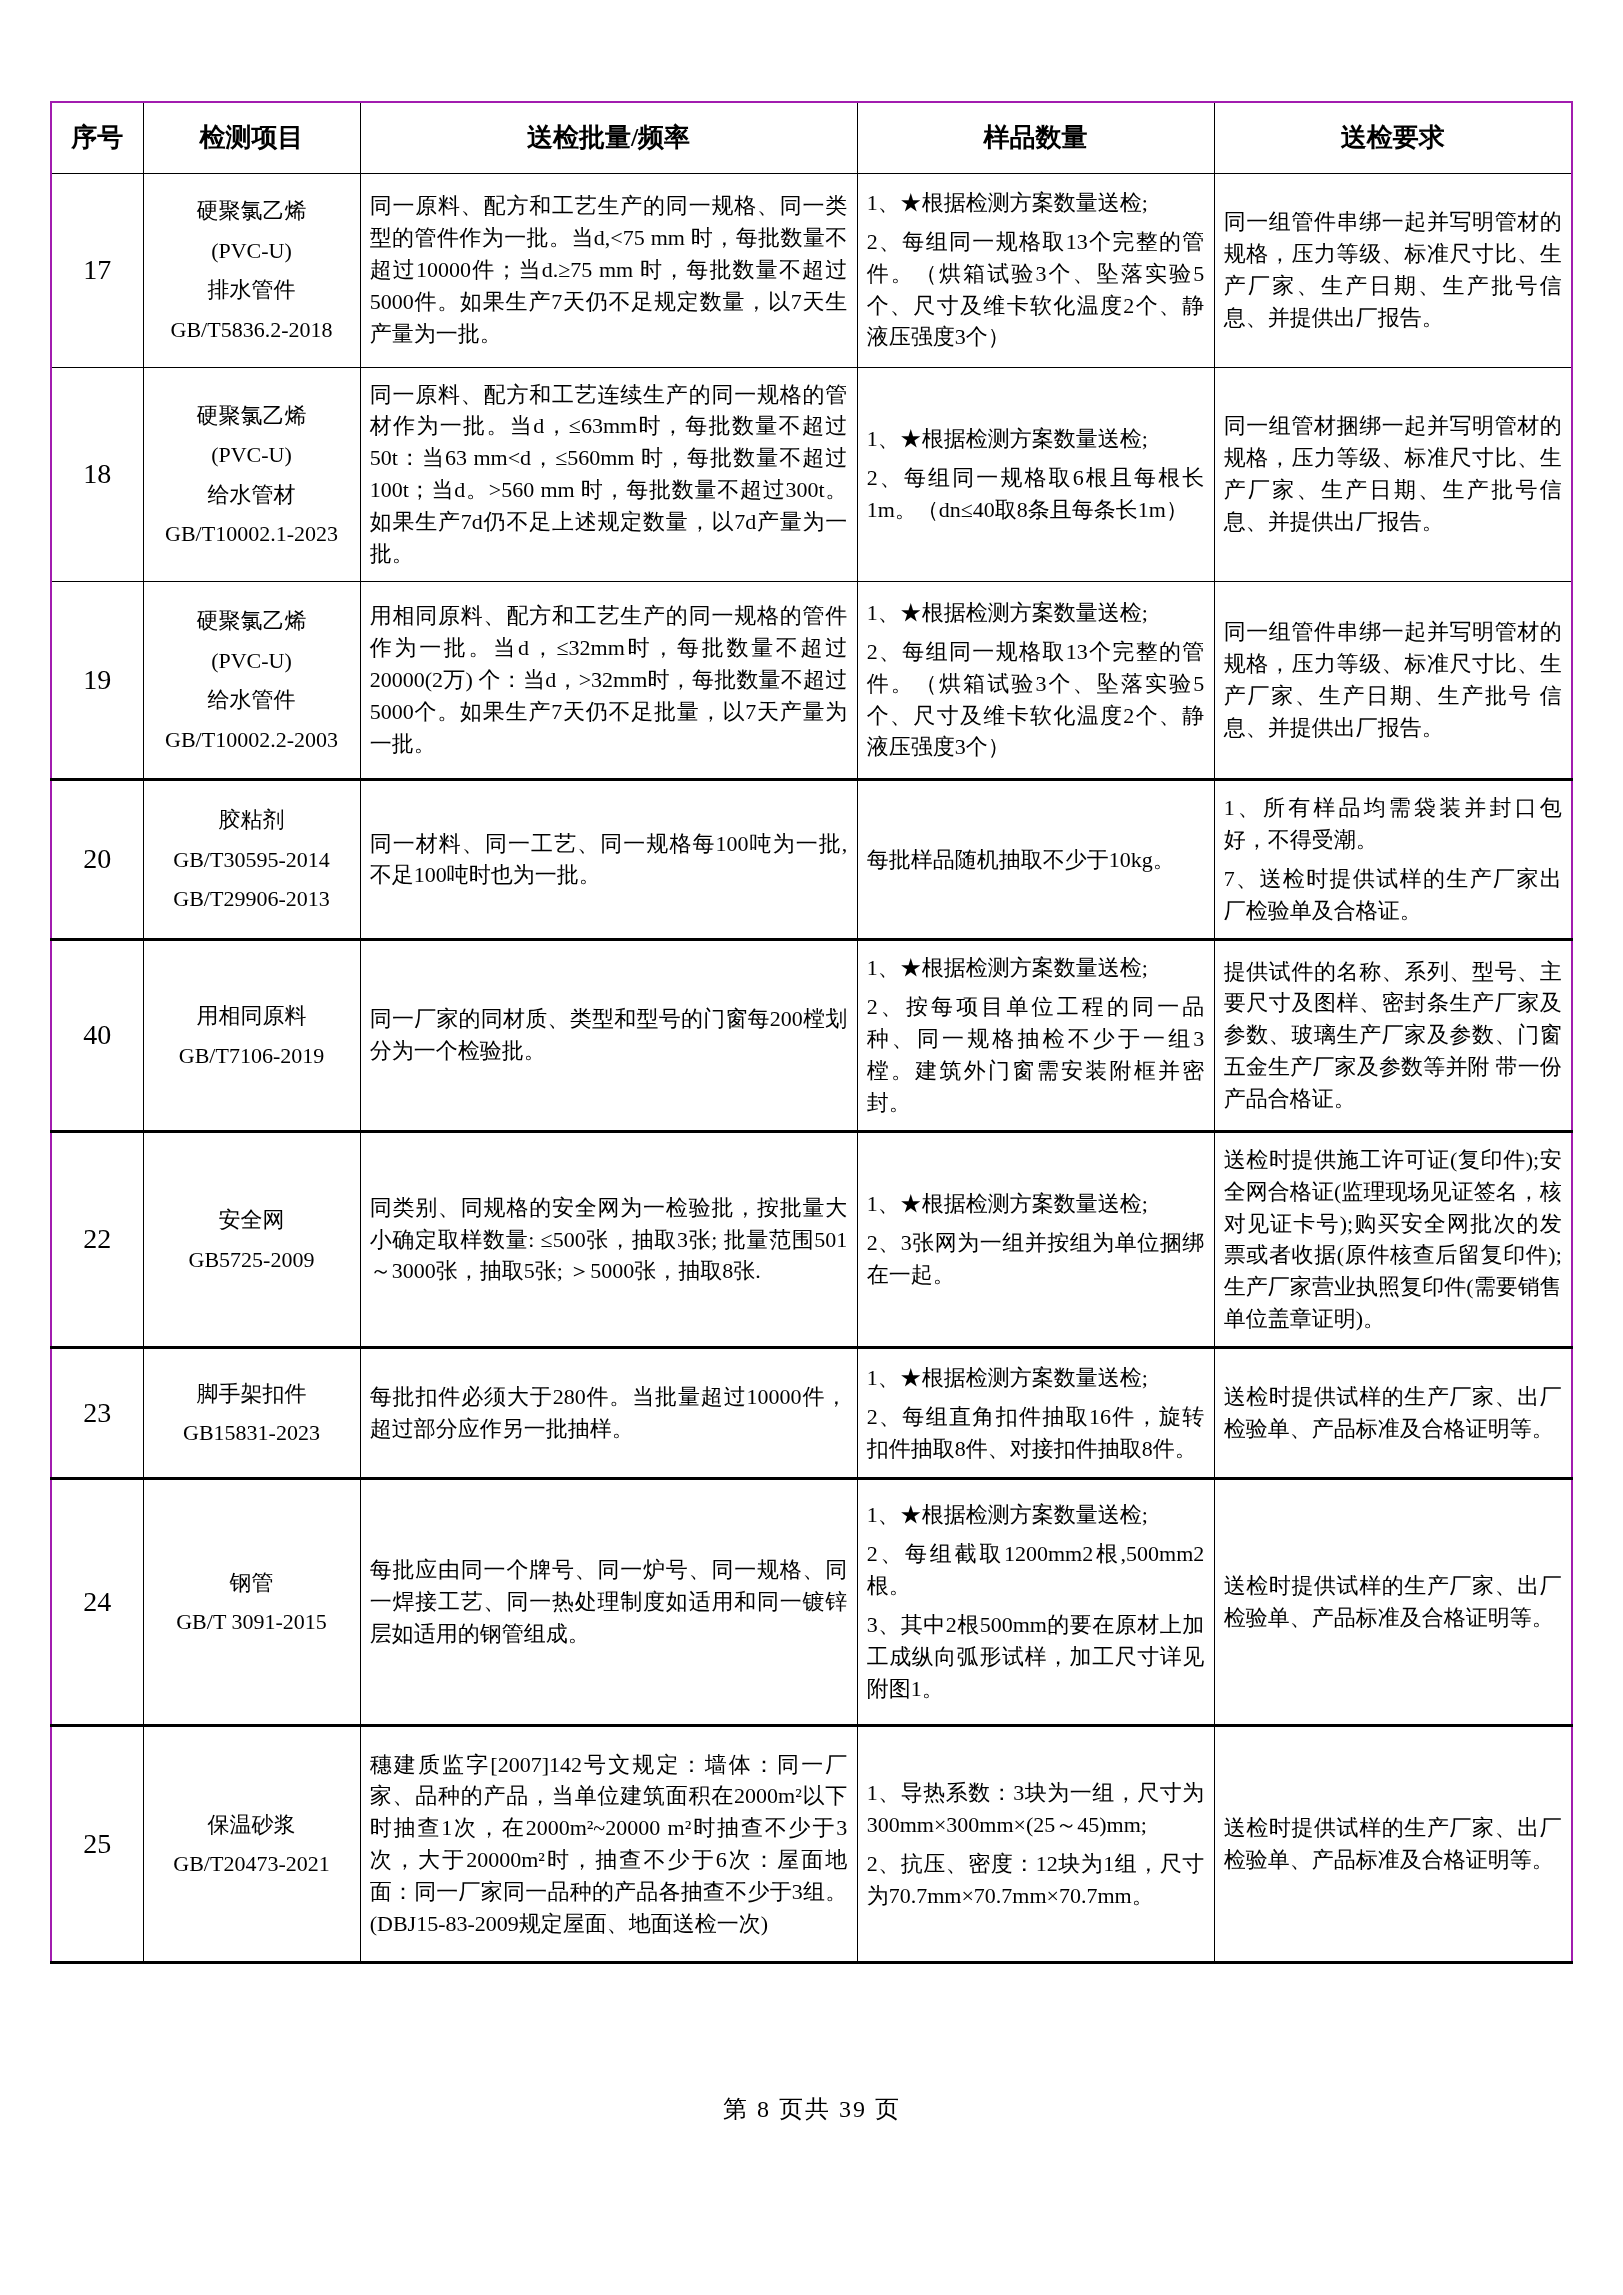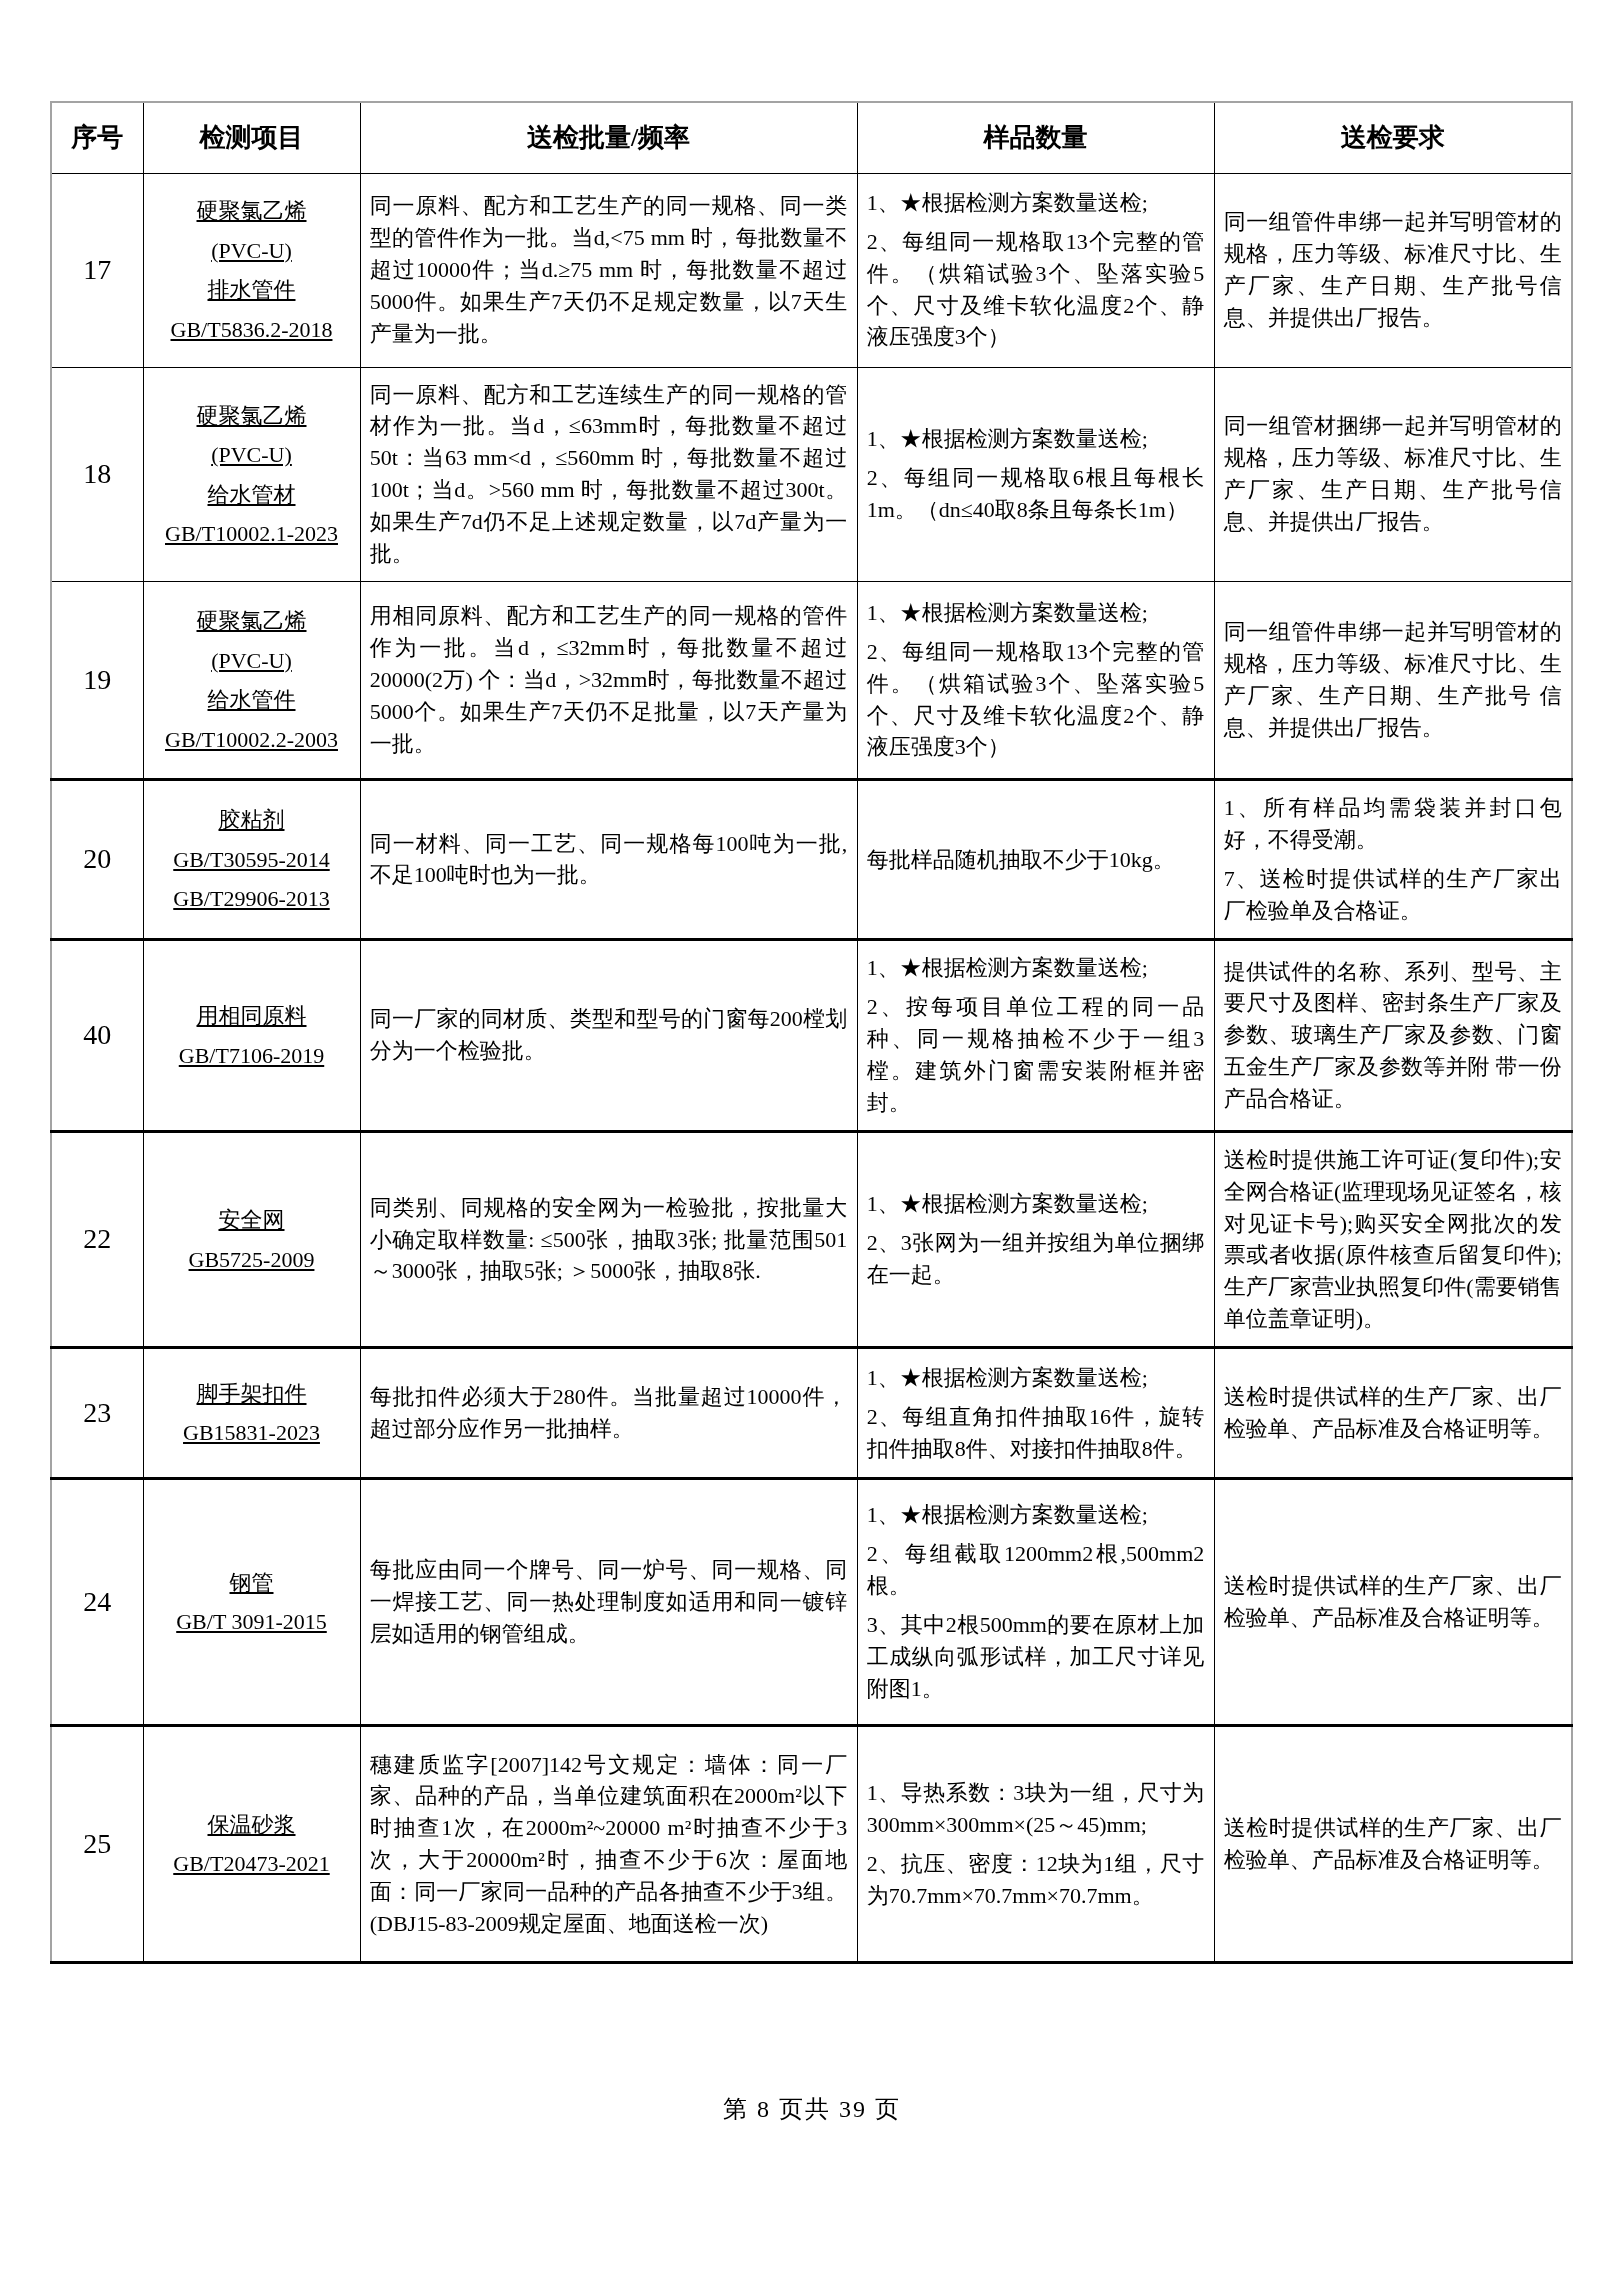--- a/index.html
+++ b/index.html
@@ -4,33 +4,33 @@
 <style>
   html,body { margin:0; padding:0; }
   body {
     width:1624px; height:2295px; position:relative;
     background:#ffffff; color:#000000;
     font-family:"Liberation Serif","DejaVu Serif",serif;
   }
   .doc-table {
     position:absolute; left:50px; top:101px; width:1522px;
     border-collapse:collapse; table-layout:fixed;
-    border:2px solid #a3a3a3;
+    border:2px solid #a21caf;
     padding-left:40px;
   }
   .doc-table th, .doc-table td {
     border:1.3px solid #000;
     vertical-align:middle;
     overflow:hidden;
   }
   .doc-table th {
     font-size:26px; font-weight:bold; text-align:center; padding:2.6px 1.3px;
   }
   td.c-no { text-align:center; font-size:28px; }
-  td.c-item { text-align:center; font-size:22px; line-height:1.5; padding:2.6px 3.9px;text-decoration:underline; }
+  td.c-item { text-align:center; font-size:22px; line-height:1.5; padding:2.6px 3.9px; }
   td.c-item p { margin:6.5px 0; }
   td.c-batch, td.c-sample, td.c-require {
     font-size:22px; line-height:1.45; text-align:justify;
     padding:3.9px 9.2px;
   }
   td.c-batch p, td.c-sample p, td.c-require p { margin:7.2px 0; }
   tr.thick > td { border-bottom-width:3.3px; }
   tr.rh-hd{height:71px} tr.rh17{height:194px} tr.rh18{height:185px}
   tr.rh19{height:198px} tr.rh20{height:146px} tr.rh21{height:161px}
   tr.rh22{height:212px} tr.rh23{height:131px} tr.rh24{height:247px}

